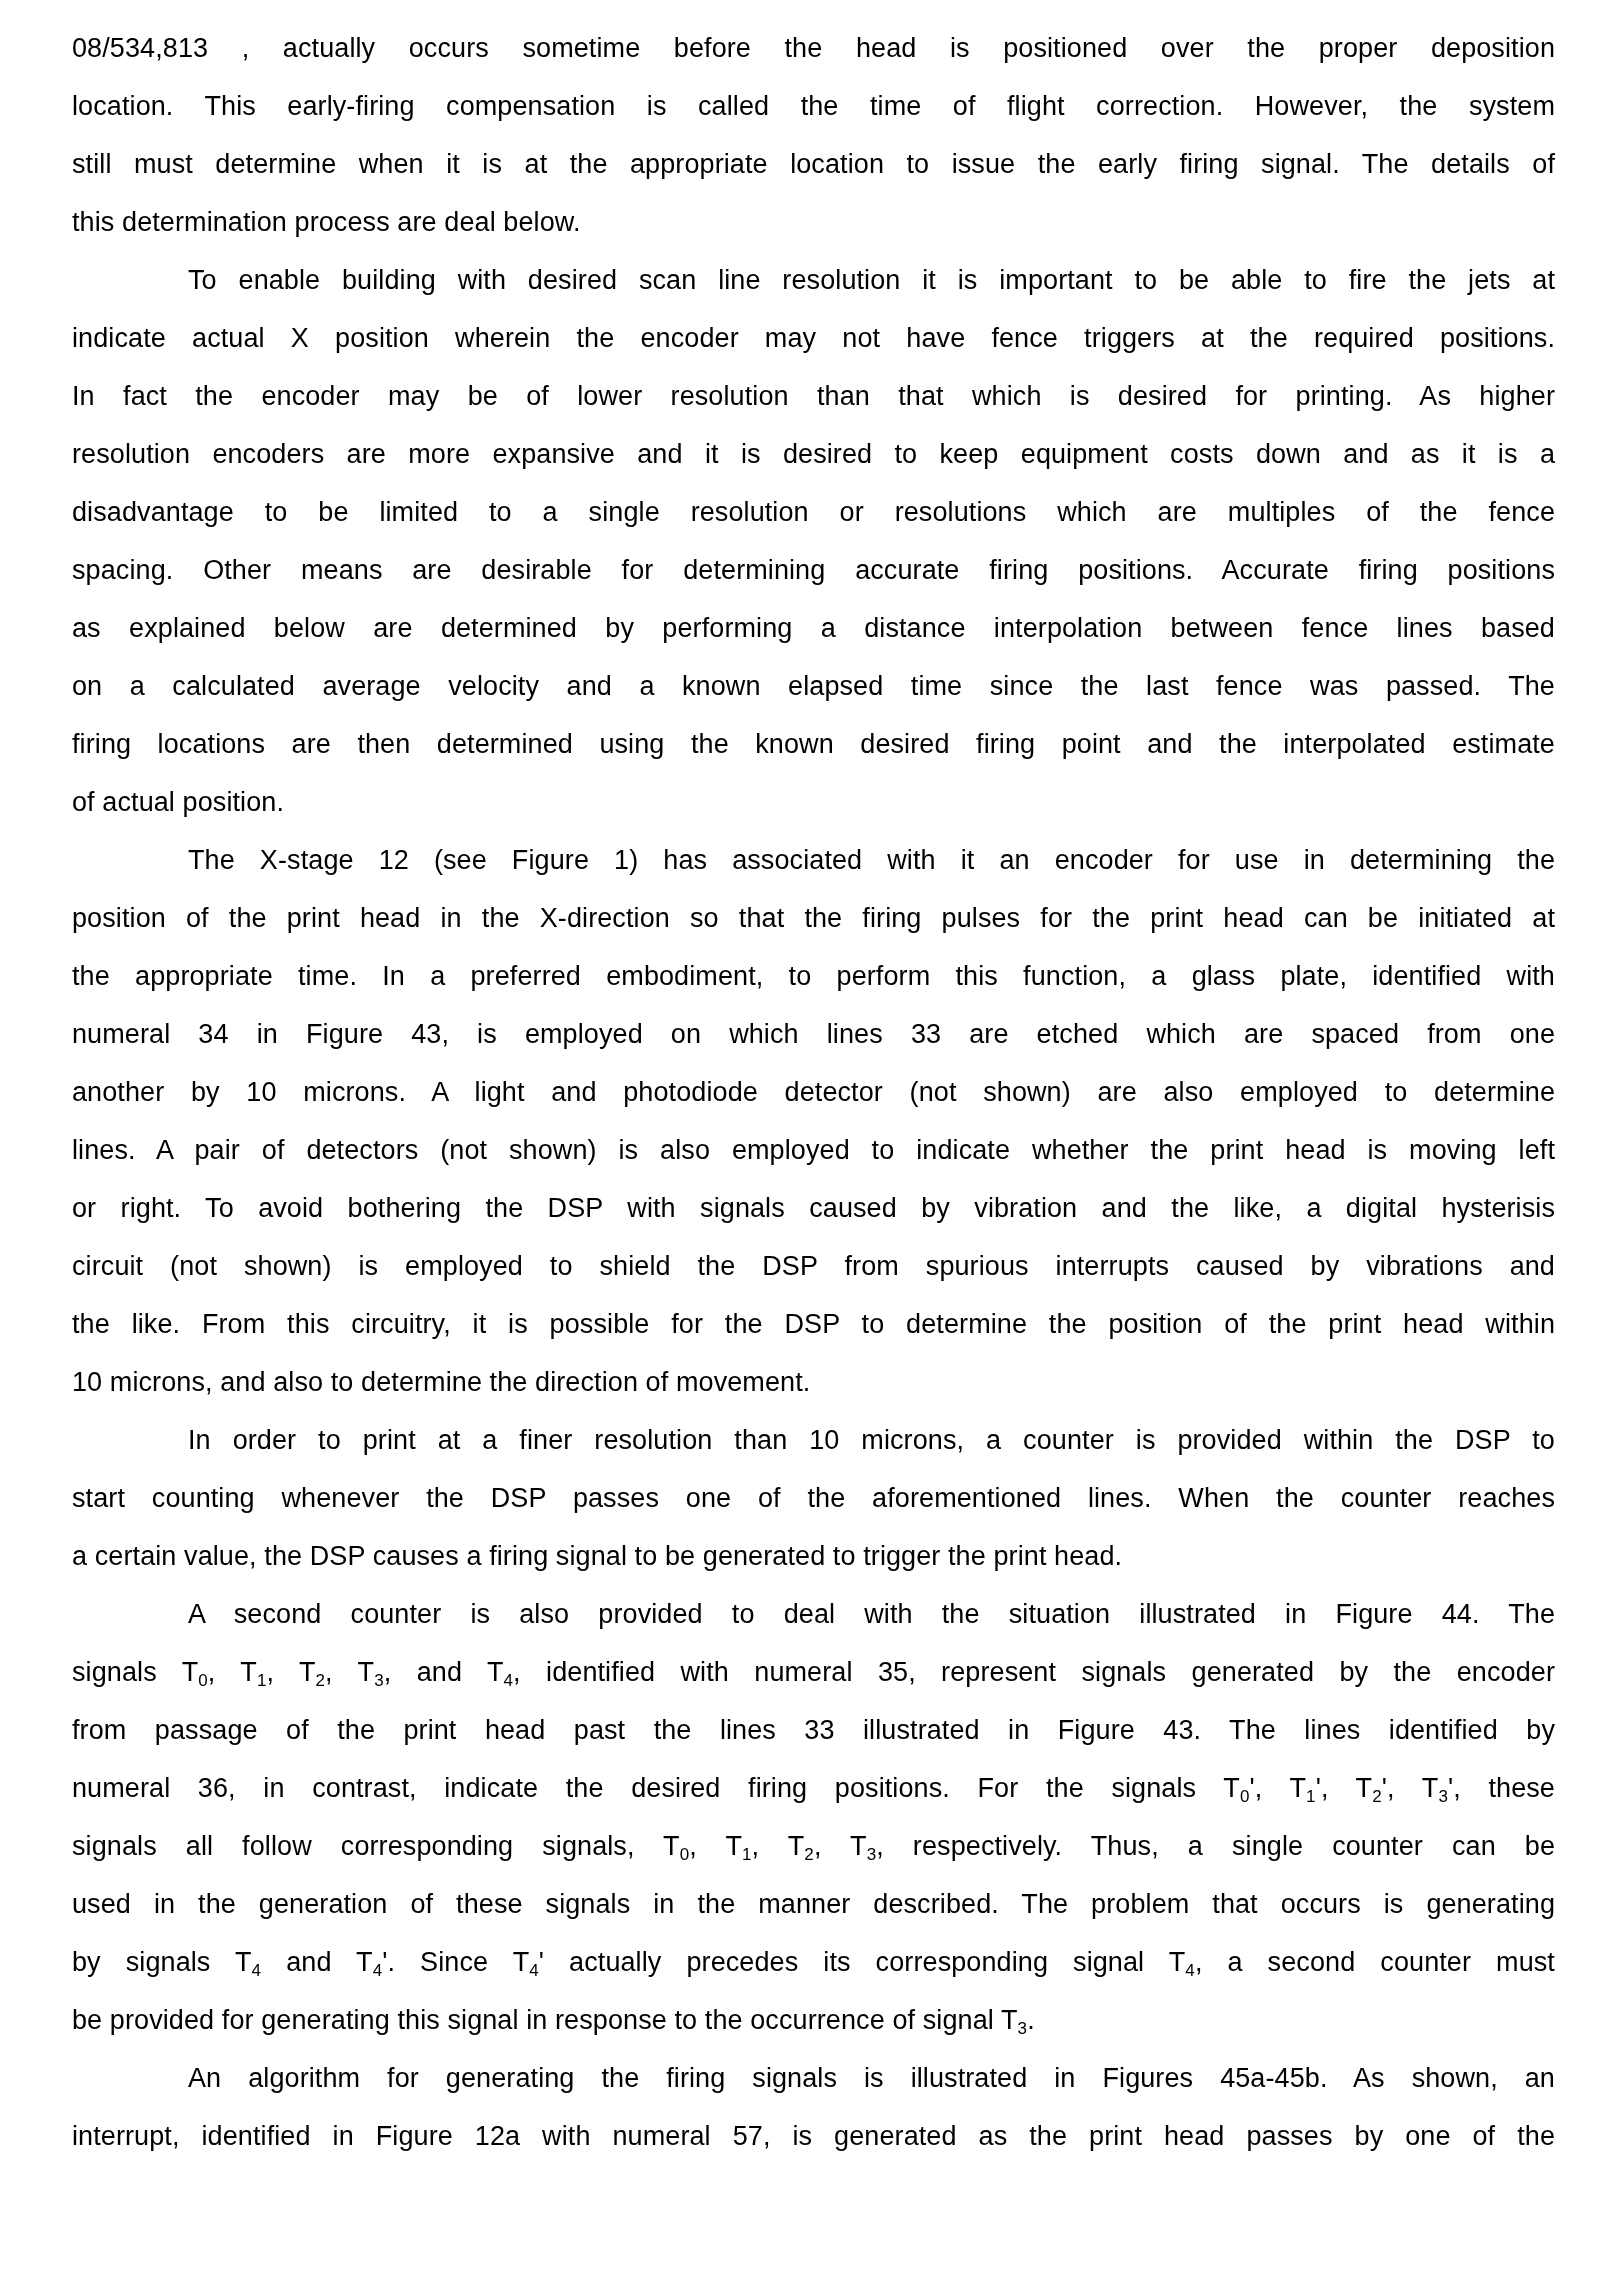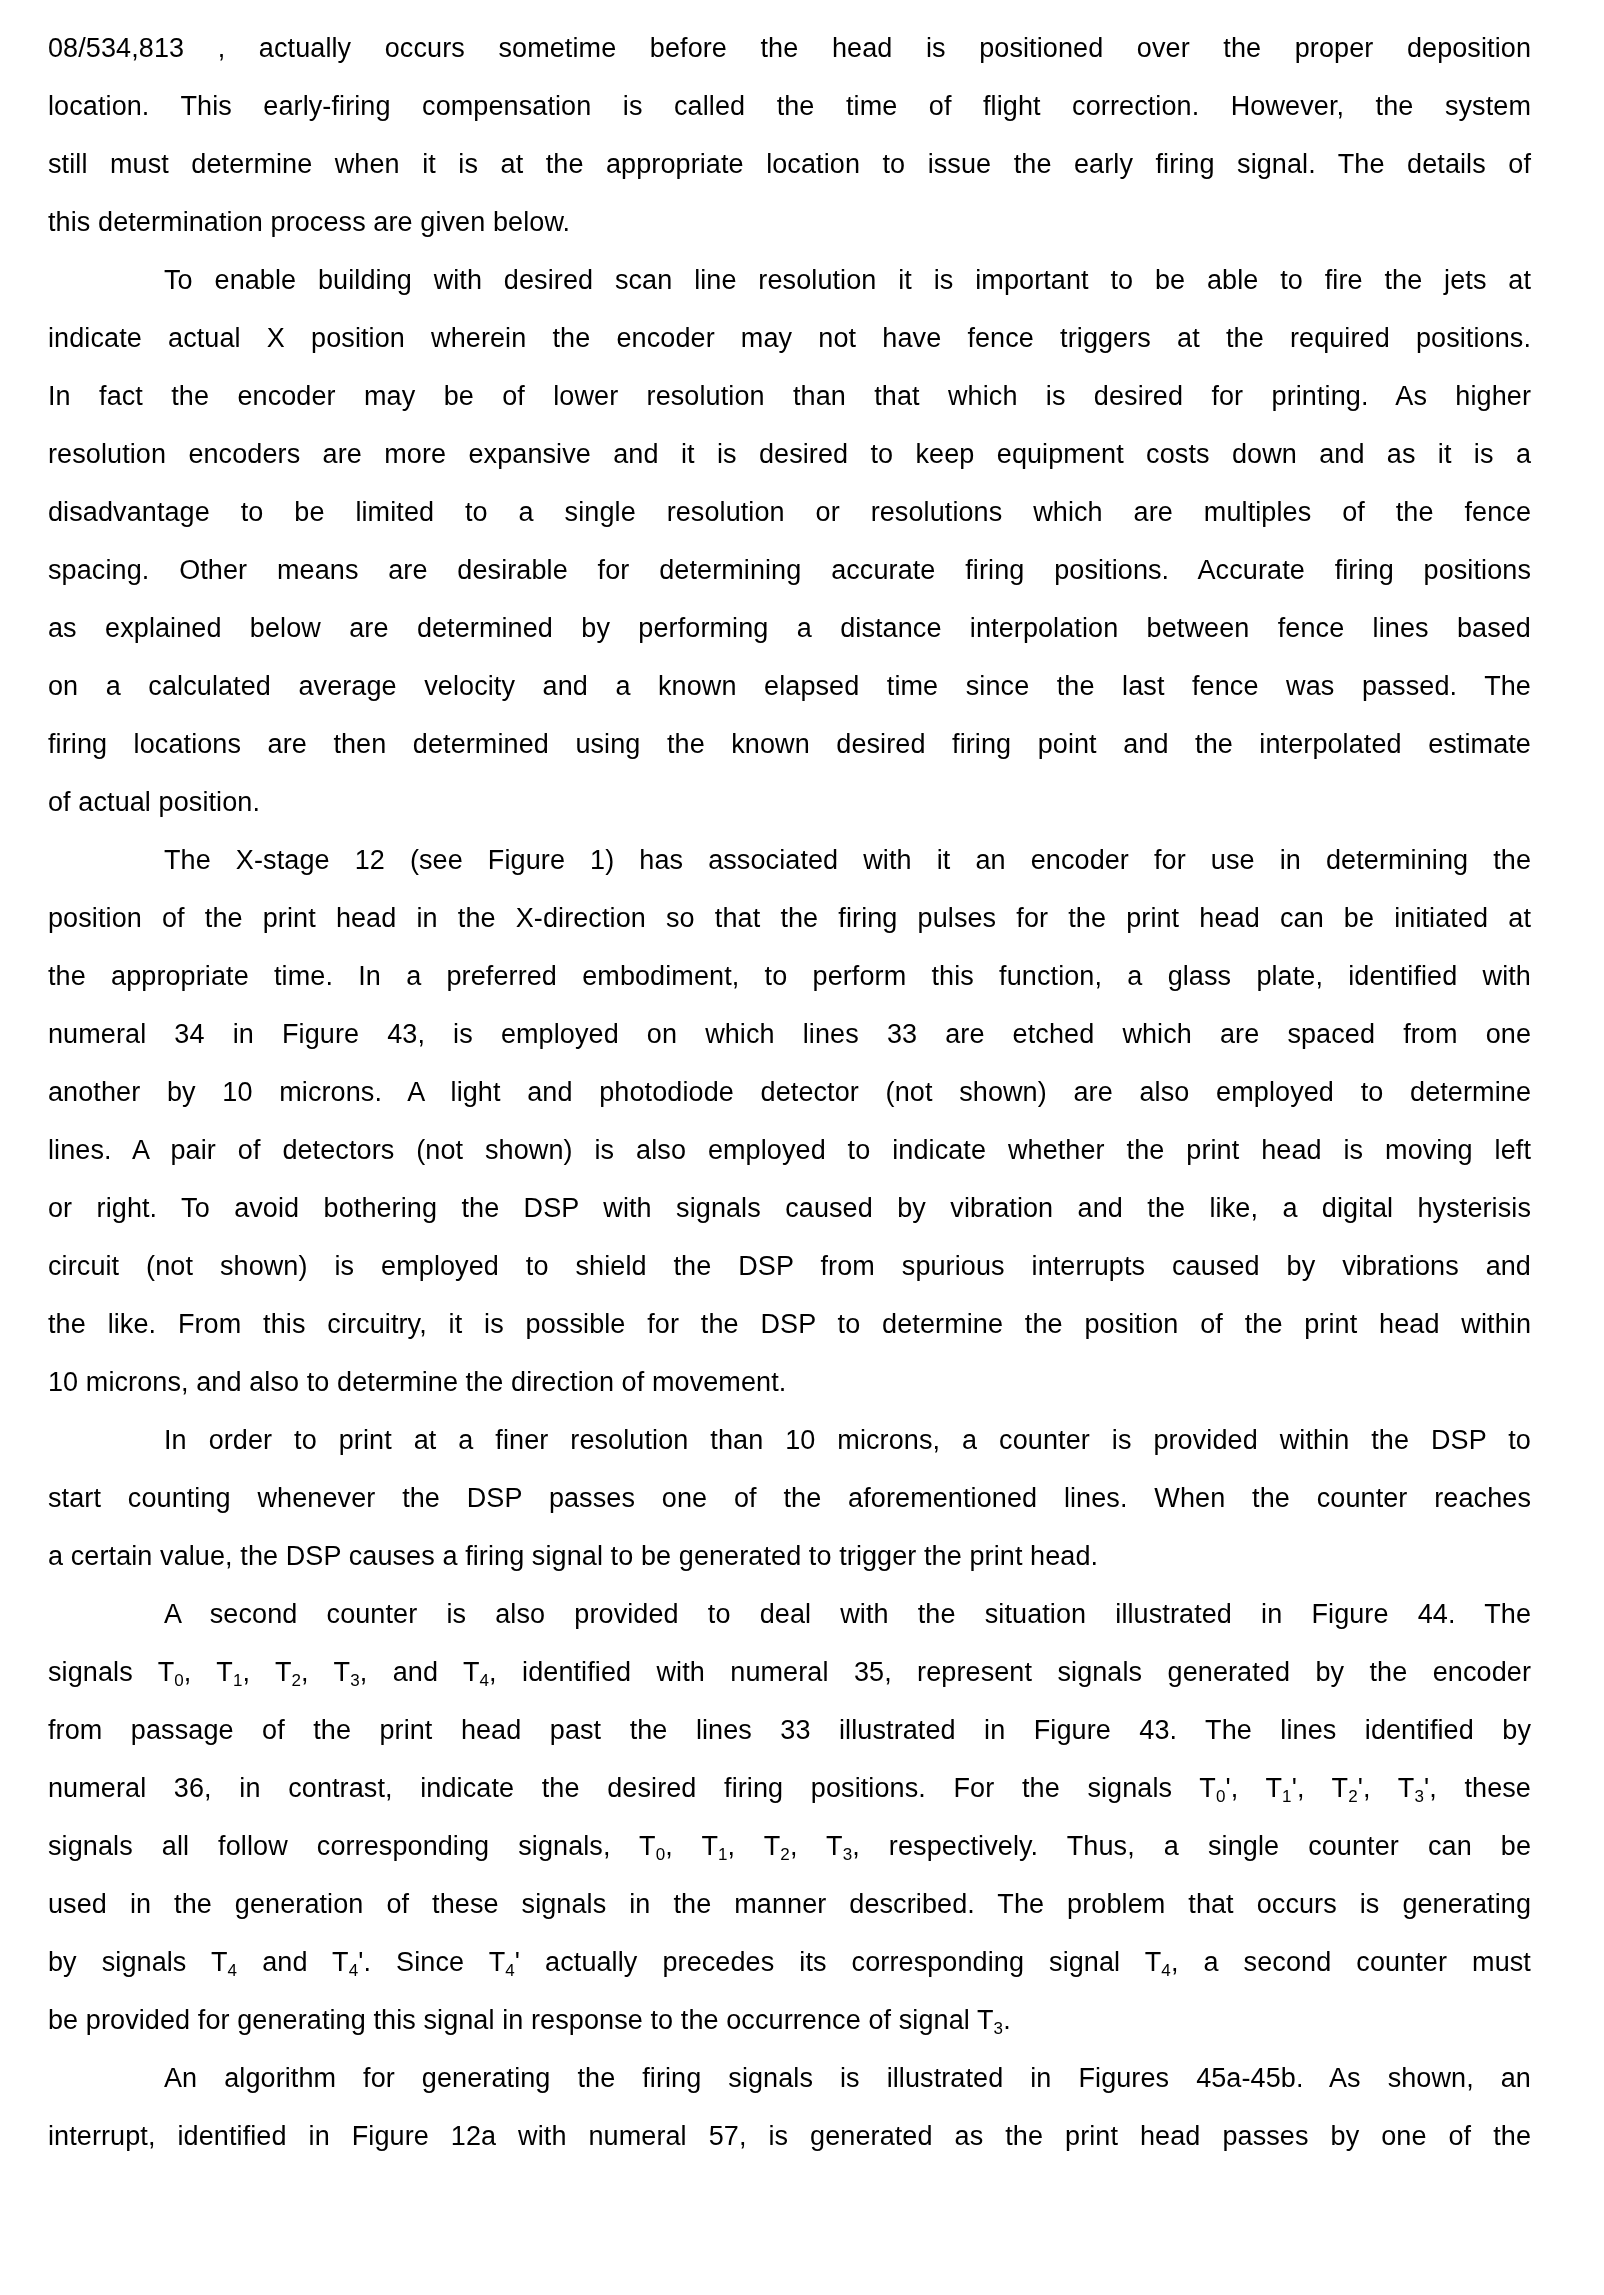--- a/index.html
+++ b/index.html
@@ -10,21 +10,21 @@
     body {
       width: 1604px;
       height: 2295px;
       position: relative;
       overflow: hidden;
       color: #000000;
       font-family: "Liberation Sans", sans-serif;
     }
     #page {
       position: absolute;
-      left: 48px;
+      left: 72px;
       top: 18.5px;
       width: 1483px;
     }
     .line {
       height: 58px;
       line-height: 58px;
       font-size: 27px;
       white-space: nowrap;
       letter-spacing: 0.1px;
     }
@@ -42,21 +42,21 @@
     }
   </style>
 </head>
 <body>
 
 <div id="page">
     <div class="paragraph">
       <div class="line justify"><span>08/534,813 , actually occurs sometime before the head is positioned over the proper deposition</span></div>
       <div class="line justify"><span>location.  This early-firing compensation is called the time of flight correction.  However, the system</span></div>
       <div class="line justify"><span>still must determine when it is at the appropriate location to issue the early firing signal.   The details of</span></div>
-      <div class="line"><span>this determination process are given below.</span></div>
+      <div class="line"><span>this determination process are deal below.</span></div>
     </div>
     <div class="paragraph">
       <div class="line indent justify"><span>To enable building with desired scan line resolution it is important to be able to fire the jets at</span></div>
       <div class="line justify"><span>indicate actual X position wherein the encoder may not have fence triggers at the required positions.</span></div>
       <div class="line justify"><span>In fact the encoder may be of lower resolution than that which is desired for printing.  As higher</span></div>
       <div class="line justify"><span>resolution encoders are more expansive and it is desired to keep equipment costs down and as it is a</span></div>
       <div class="line justify"><span>disadvantage to be limited to a single resolution or resolutions which are multiples of the fence</span></div>
       <div class="line justify"><span>spacing.  Other means are desirable for determining accurate firing positions.  Accurate firing positions</span></div>
       <div class="line justify"><span>as explained below are determined by performing a distance interpolation between fence lines based</span></div>
       <div class="line justify"><span>on a calculated average velocity and a known elapsed time since the last fence was passed.  The</span></div>

